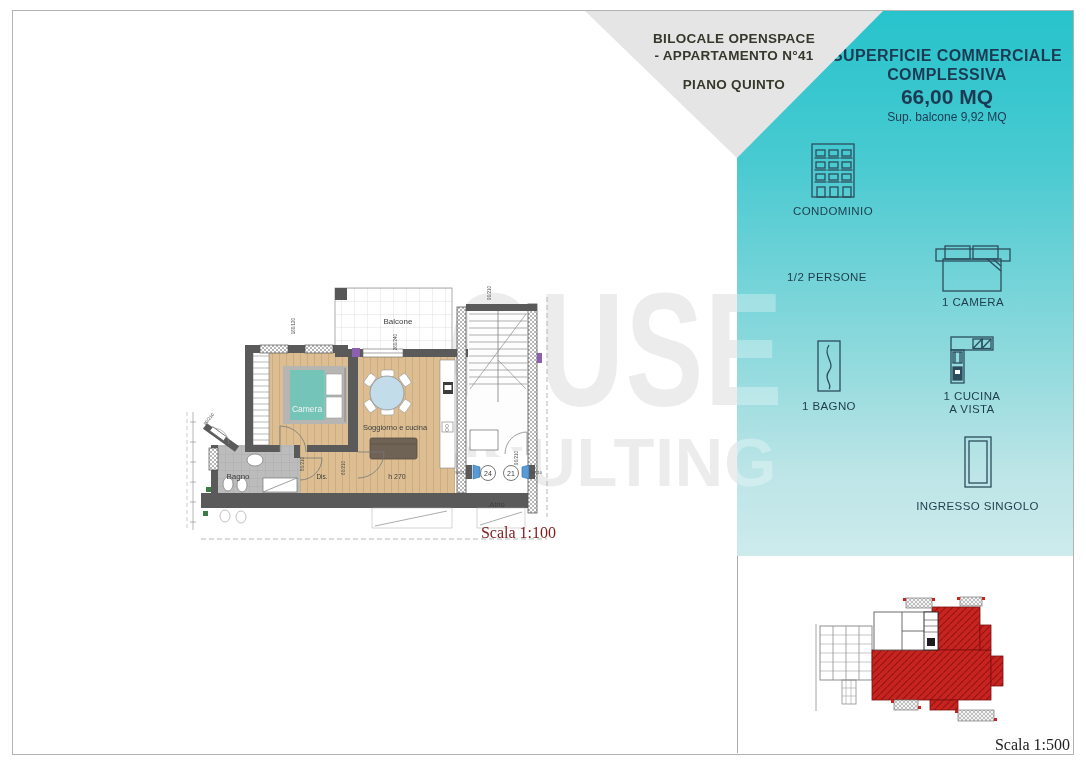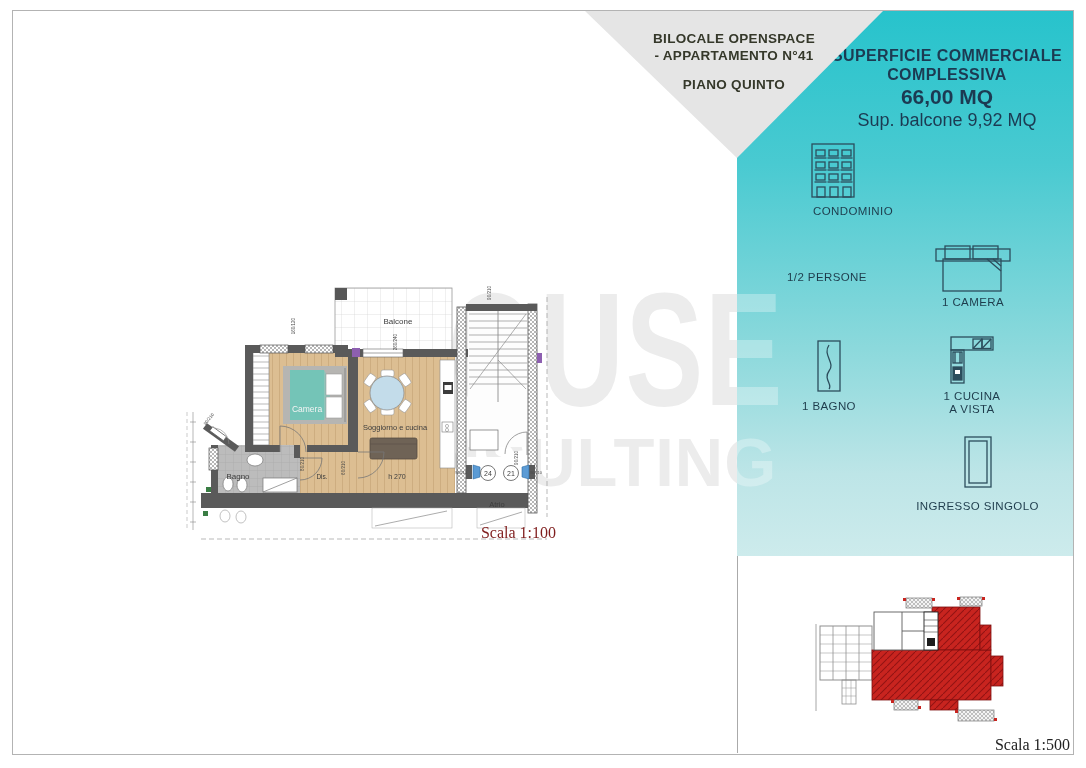--- a/index.html
+++ b/index.html
@@ -18,21 +18,21 @@
   .wm-white{color:rgba(255,255,255,0.30);}
   .wm1w{left:-375px;top:257px;}
   .wm2w{left:-407px;top:417px;}
   
   .panel{position:absolute;left:737px;top:11px;width:336px;height:545px;z-index:5;
       background:linear-gradient(180deg,#27c3cc 0%,#49cad1 28%,#8cd9dc 62%,#bde5e7 85%,#cdebec 100%);}
   .panel .t{position:absolute;width:236px;left:92px;text-align:center;color:#1c3a52;}
   .panel-title1{top:36px;font-size:16px;font-weight:bold;letter-spacing:0.4px;}
   .panel-title2{top:55px;font-size:16px;font-weight:bold;letter-spacing:0.4px;}
   .panel-area{top:74px;font-size:21px;font-weight:bold;color:#0e1216;}
-  .panel-sub{top:99px;font-size:18px;}
+  .panel-sub{top:99px;font-size:12px;}
   .feat{position:absolute;text-align:center;color:#1e3c4c;z-index:7;}
   .feat .lbl{font-size:11.5px;letter-spacing:0.4px;line-height:13px;}
   .feat svg{display:block;margin:0 auto;}
   .icon-stroke{fill:none;stroke:#2c4d5c;stroke-width:1.3;}
   
   .banner{position:absolute;left:585px;top:11px;width:298px;height:147px;z-index:8;
       background:#e5e5e5;-webkit-clip-path:polygon(0 0,100% 0,51% 100%);
       clip-path:polygon(0 0,100% 0,51% 100%);}
   .banner div{position:absolute;width:100%;text-align:center;color:#35382a;
       font-size:13.5px;font-weight:bold;letter-spacing:0.3px;}
@@ -236,21 +236,21 @@
     <div class="wm wm-white wm1 wm1w">HOUSE</div>
     <div class="wm wm-white wm2 wm2w">CONSULTING</div>
   </div>
 
   <div class="panel" style="background:none;z-index:7;">
     <div class="t panel-title1">SUPERFICIE COMMERCIALE</div>
     <div class="t panel-title2">COMPLESSIVA</div>
     <div class="t panel-area">66,00 MQ</div>
     <div class="t panel-sub">Sup. balcone 9,92  MQ</div>
 
-    <div class="feat" style="left:36px;top:132px;width:120px;text-align:right;">
+    <div class="feat" style="left:36px;top:132px;width:120px;">
       <svg width="54" height="56" viewBox="0 0 54 56">
         <g class="icon-stroke">
           <rect x="6" y="1" width="42" height="53"></rect>
           <g>
             <rect x="10" y="7" width="9" height="6"></rect>
               <line x1="8.5" y1="15" x2="20.5" y2="15"></line>
             <rect x="23" y="7" width="9" height="6"></rect>
               <line x1="21.5" y1="15" x2="33.5" y2="15"></line>
             <rect x="36" y="7" width="9" height="6"></rect>
               <line x1="34.5" y1="15" x2="46.5" y2="15"></line>

